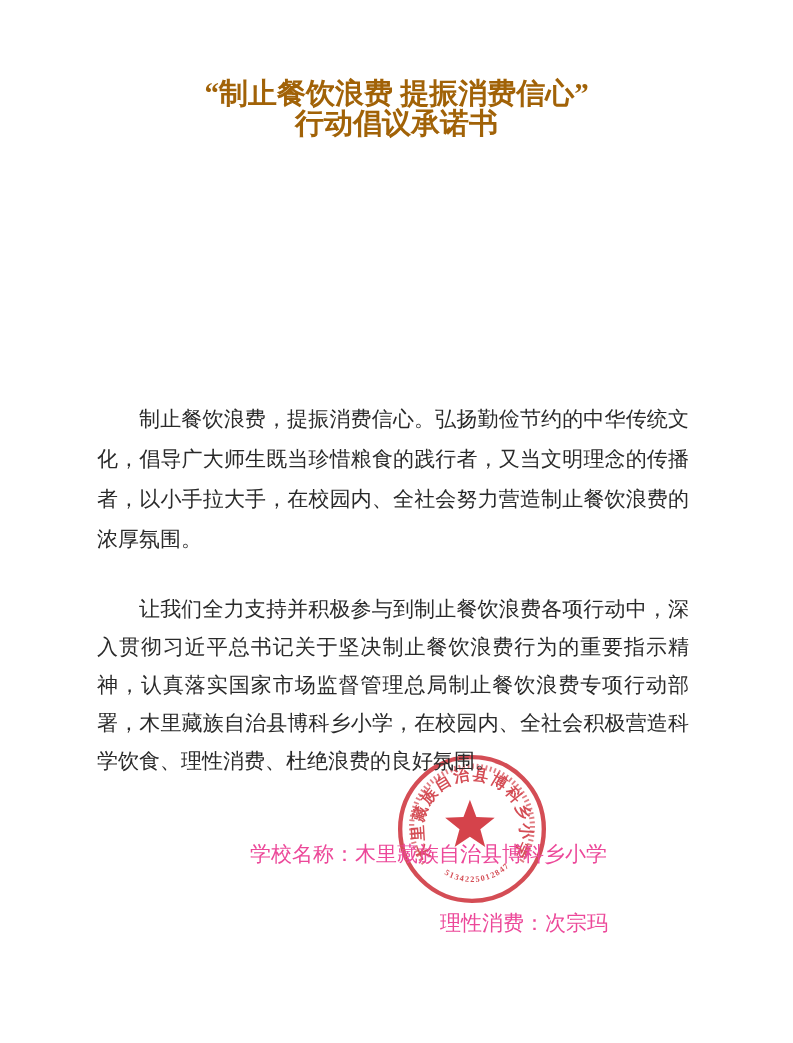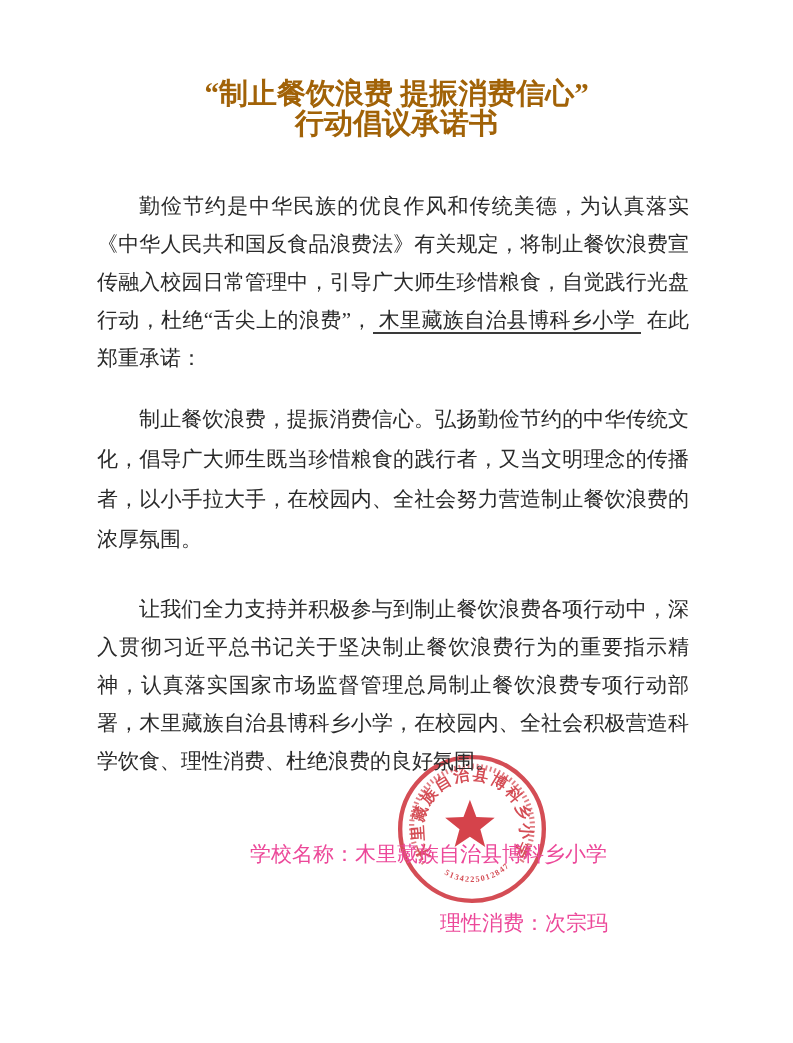--- a/index.html
+++ b/index.html
@@ -87,21 +87,20 @@
 </style>
 </head>
 <body>
 
 <div class="page">
 
   <div id="title1" class="title-line">“制止餐饮浪费 提振消费信心”</div>
 
   <div id="title2" class="title-line">行动倡议承诺书</div>
 
-  <p id="p1" class="body-para"><span>勤俭节约是中华民族的优良作风和传统美德，为认真落实《中华人民共和国反食品浪费法》有关规定，将制止餐饮浪费宣传融入校园日常管理中，引导广大师生珍惜粮食，自觉践行光盘行动，杜绝“舌尖上的浪费”，</span><span class="u">木里藏族自治县博科乡小学</span><span> 在此郑重承诺：</span></p>
 
   <p id="p2" class="body-para">制止餐饮浪费，提振消费信心。弘扬勤俭节约的中华传统文化，倡导广大师生既当珍惜粮食的践行者，又当文明理念的传播者，以小手拉大手，在校园内、全社会努力营造制止餐饮浪费的浓厚氛围。</p>
 
   <p id="p3" class="body-para">让我们全力支持并积极参与到制止餐饮浪费各项行动中，深入贯彻习近平总书记关于坚决制止餐饮浪费行为的重要指示精神，认真落实国家市场监督管理总局制止餐饮浪费专项行动部署，木里藏族自治县博科乡小学，在校园内、全社会积极营造科学饮食、理性消费、杜绝浪费的良好氛围。</p>
 
   <svg id="stamp" viewBox="0 0 146 146" xmlns="http://www.w3.org/2000/svg">
 
     <circle cx="73" cy="73" r="69" fill="none" stroke="#cf353e" stroke-width="4.2"></circle>
 
     <path id="tibArc" d="M 27 106 A 58 58 0 1 1 119 106" fill="none" stroke="#d4454d" stroke-width="5" stroke-dasharray="1.7 2.6" opacity="0.8"></path>

